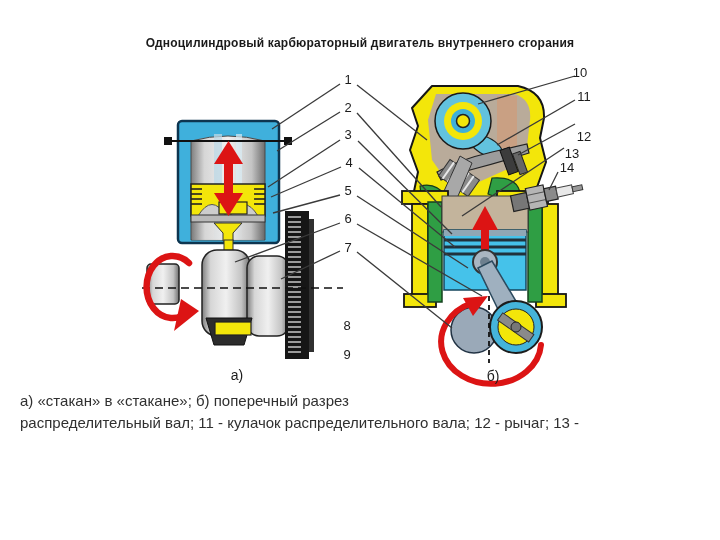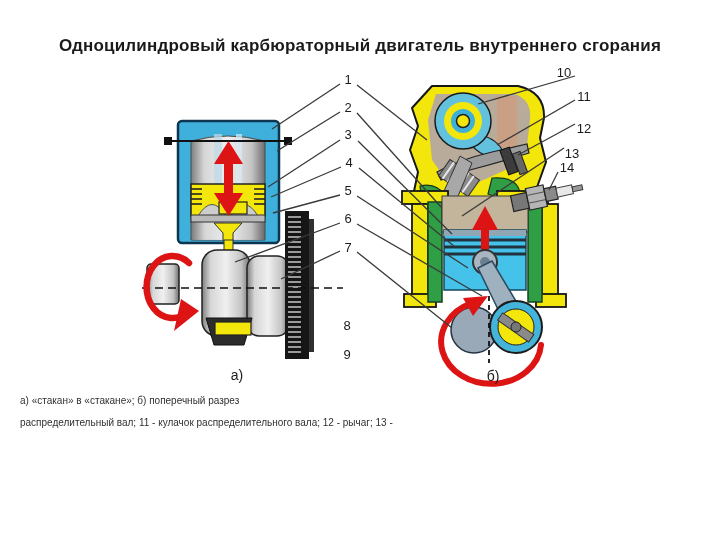--- a/index.html
+++ b/index.html
@@ -1,24 +1,24 @@
 <!DOCTYPE html>
 <html><head>
 <meta charset="utf-8">
 <style>
   html,body{margin:0;padding:0;background:#fff;}
   #page{position:relative;width:720px;height:540px;background:#ffffff;overflow:hidden;
         font-family:"Liberation Sans",sans-serif;}
   #title{position:absolute;left:0;top:36px;width:720px;text-align:center;
-         font-size:17px;font-weight:bold;color:#1a1a1a;letter-spacing:0.2px;}
+         font-size:12px;font-weight:bold;color:#1a1a1a;letter-spacing:0.2px;}
   #diagram-svg{position:absolute;left:0;top:0;width:720px;height:540px;}
   .callout{position:absolute;transform:translate(-50%,-50%);font-size:13px;color:#1b1b1b;}
   .sublabel{position:absolute;transform:translate(-50%,-50%);font-size:14px;color:#1b1b1b;}
   #caption{position:absolute;left:20px;top:390px;width:695px;color:#303030;
-           font-size:10px;line-height:21.5px;}
+           font-size:15px;line-height:21.5px;}
   #caption div{white-space:nowrap;}
 </style>
 </head>
 <body>
 
 <div id="page">
 
   <div id="title">Одноцилиндровый карбюраторный двигатель внутреннего сгорания</div>
 
   <svg id="diagram-svg" viewBox="0 0 720 540" xmlns="http://www.w3.org/2000/svg">
@@ -213,23 +213,23 @@
   <div>
     <div class="callout" style="left:348px;top:79px">1</div>
     <div class="callout" style="left:348px;top:107px">2</div>
     <div class="callout" style="left:348px;top:134px">3</div>
     <div class="callout" style="left:349px;top:162px">4</div>
     <div class="callout" style="left:348px;top:190px">5</div>
     <div class="callout" style="left:348px;top:218px">6</div>
     <div class="callout" style="left:348px;top:247px">7</div>
     <div class="callout" style="left:347px;top:325px">8</div>
     <div class="callout" style="left:347px;top:354px">9</div>
-    <div class="callout" style="left:564px;top:72px">10</div>
+    <div class="callout" style="left:580px;top:72px">10</div>
     <div class="callout" style="left:584px;top:96px">11</div>
-    <div class="callout" style="left:584px;top:128px">12</div>
+    <div class="callout" style="left:584px;top:136px">12</div>
     <div class="callout" style="left:572px;top:153px">13</div>
     <div class="callout" style="left:567px;top:167px">14</div>
     <div class="sublabel" style="left:237px;top:375px">а)</div>
     <div class="sublabel" style="left:493px;top:376px">б)</div>
   </div>
 
   <div id="caption">
     <div>а) «стакан» в «стакане»; б) поперечный разрез</div>
     <div>распределительный вал; 11 - кулачок распределительного вала; 12 - рычаг; 13 -</div>
   </div>

